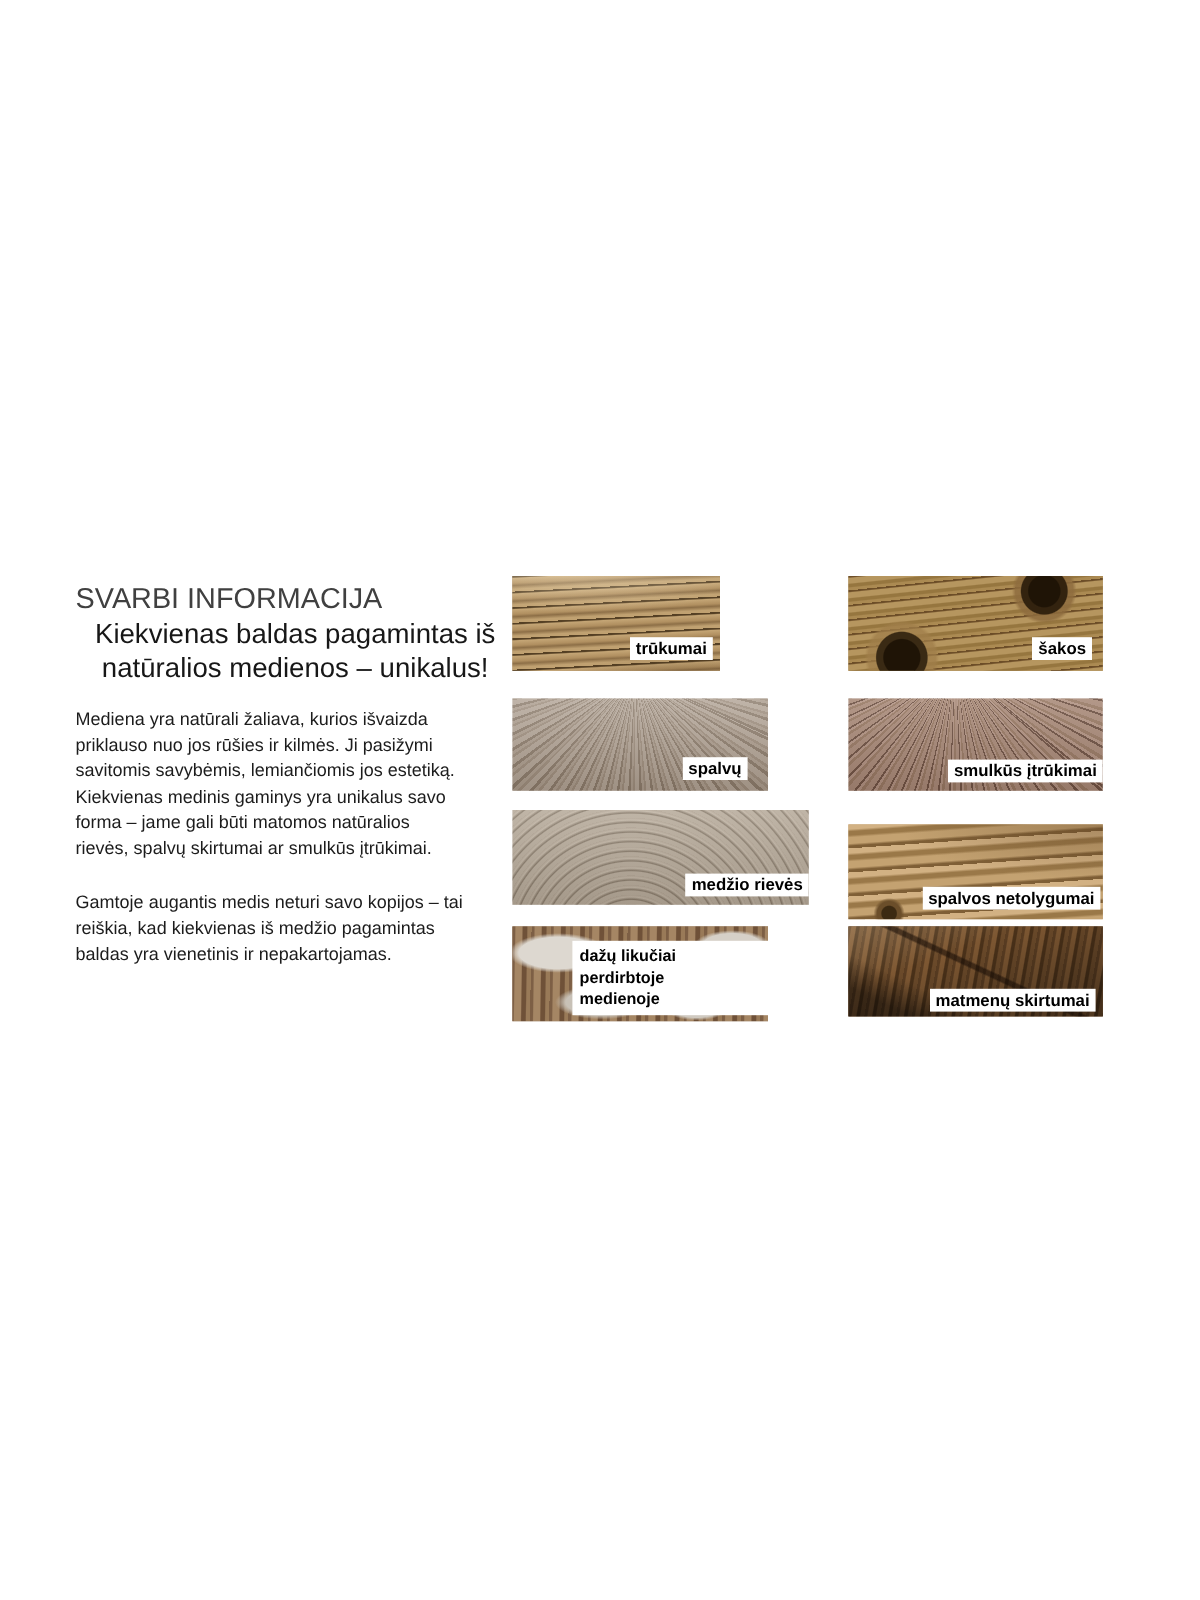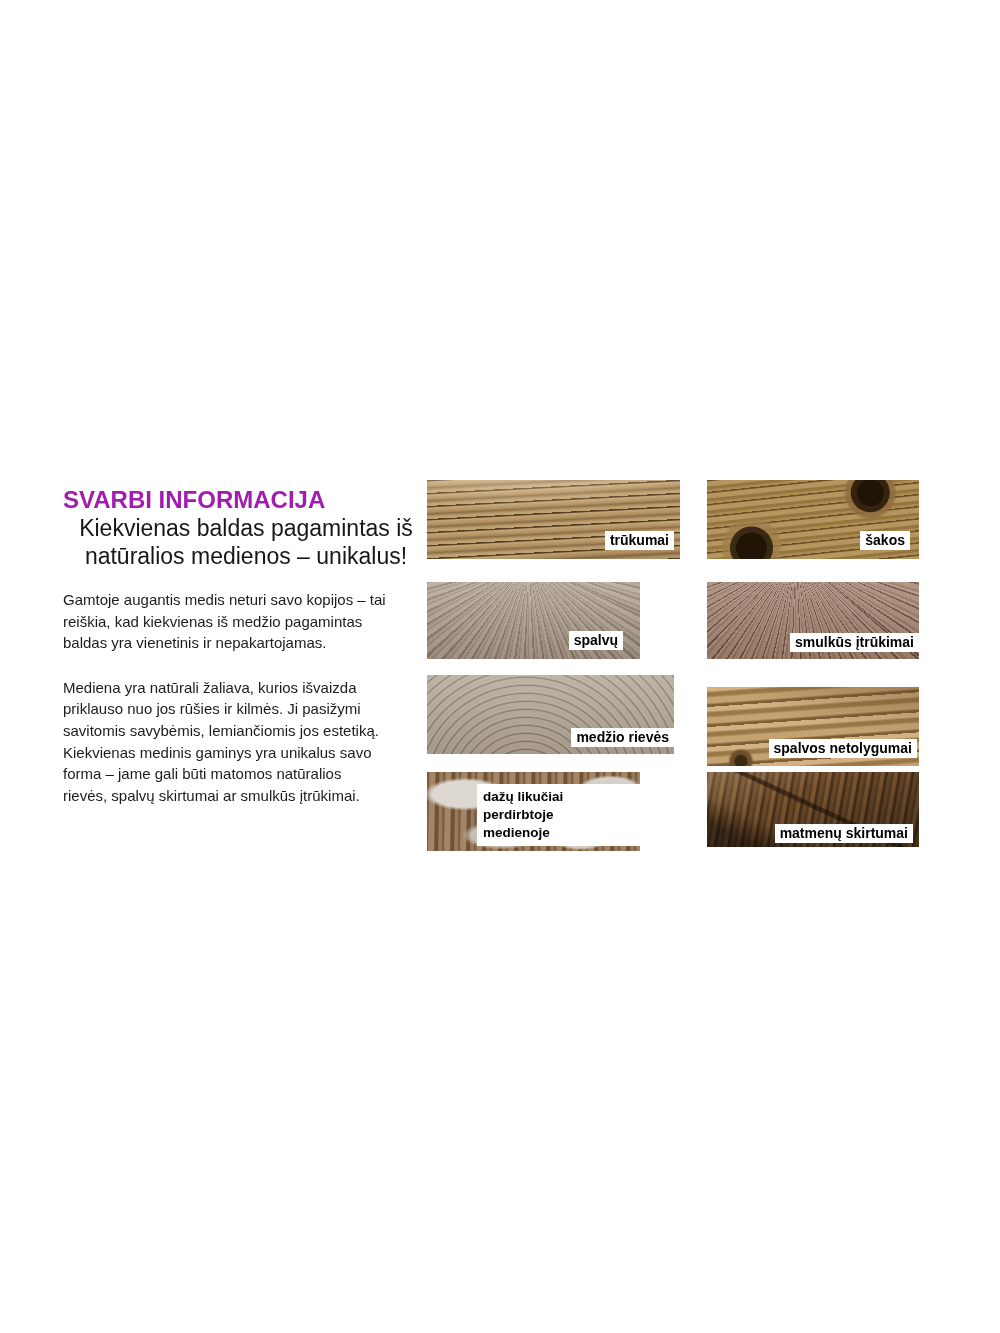--- a/index.html
+++ b/index.html
@@ -20,23 +20,23 @@
   
   .text-col {
     position: absolute;
     left: 63px;
     top: 486px;
     width: 366px;
   }
   .title {
     margin: 0;
     font-size: 24px;
-    font-weight: 700;
+    font-weight: 400;
     line-height: 28px;
-    color: #a21caf;
+    color: #404040;
   }
   .subtitle {
     margin: 0;
     font-size: 23px;
     font-weight: 400;
     line-height: 28px;
     white-space: pre-line;
     color: #171717;
     text-align: center;
   }
@@ -48,21 +48,21 @@
     color: #1c1c1c;
   }
   .para + .para { margin-top: 23px; }
 
   
   .tile {
     position: absolute;
     margin: 0;
     overflow: hidden;
   }
-  .t1 { left: 427px; top: 480px; width: 253px; height: 79px; }
+  .t1 { left: 427px; top: 480px; width: 173px; height: 79px; }
   .t2 { left: 707px; top: 480px; width: 212px; height: 79px; }
   .t3 { left: 427px; top: 582px; width: 213px; height: 77px; }
   .t4 { left: 707px; top: 582px; width: 212px; height: 77px; }
   .t5 { left: 427px; top: 675px; width: 247px; height: 79px; }
   .t6 { left: 707px; top: 675px; width: 212px; height: 79px; }
   .t7 { left: 427px; top: 772px; width: 213px; height: 79px; }
   .t8 { left: 707px; top: 772px; width: 212px; height: 75px; }
 
   .label {
     position: absolute;
@@ -161,29 +161,29 @@
 </style>
 </head>
 <body>
 
 <div class="page">
 
   <section class="text-col">
     <h1 class="title">SVARBI INFORMACIJA</h1>
     <h2 class="subtitle">Kiekvienas baldas pagamintas iš
 natūralios medienos – unikalus!</h2>
-    <p class="para">Gamtoje augantis medis neturi savo kopijos – tai
-reiškia, kad kiekvienas iš medžio pagamintas
-baldas yra vienetinis ir nepakartojamas.</p>
     <p class="para">Mediena yra natūrali žaliava, kurios išvaizda
 priklauso nuo jos rūšies ir kilmės. Ji pasižymi
 savitomis savybėmis, lemiančiomis jos estetiką.
 Kiekvienas medinis gaminys yra unikalus savo
 forma – jame gali būti matomos natūralios
 rievės, spalvų skirtumai ar smulkūs įtrūkimai.</p>
+    <p class="para">Gamtoje augantis medis neturi savo kopijos – tai
+reiškia, kad kiekvienas iš medžio pagamintas
+baldas yra vienetinis ir nepakartojamas.</p>
   </section>
 
   <section>
 
     <figure class="tile t1 tx1">
       <figcaption class="label">trūkumai</figcaption>
     </figure>
 
     <figure class="tile t2 tx2">
       <figcaption class="label">šakos</figcaption>

